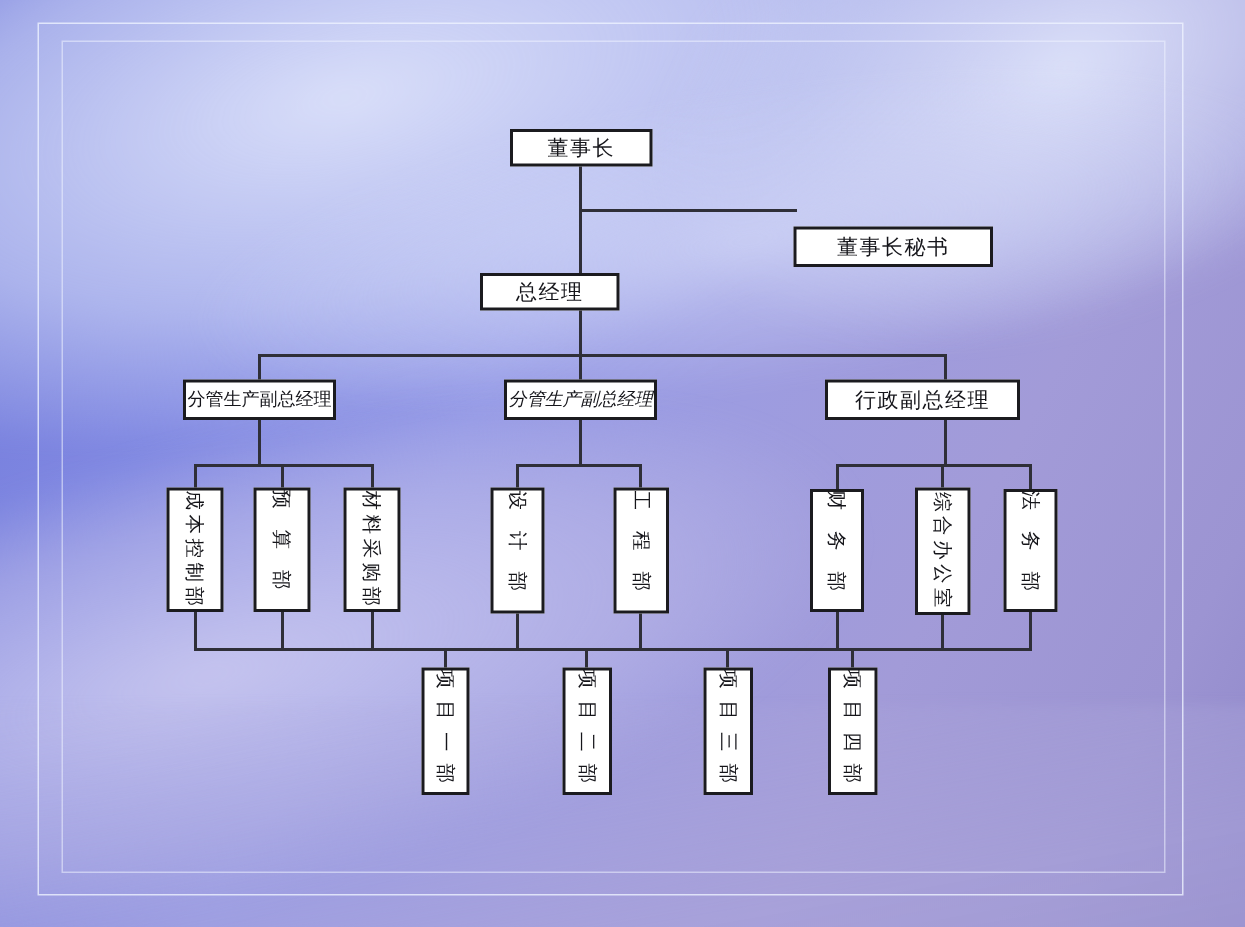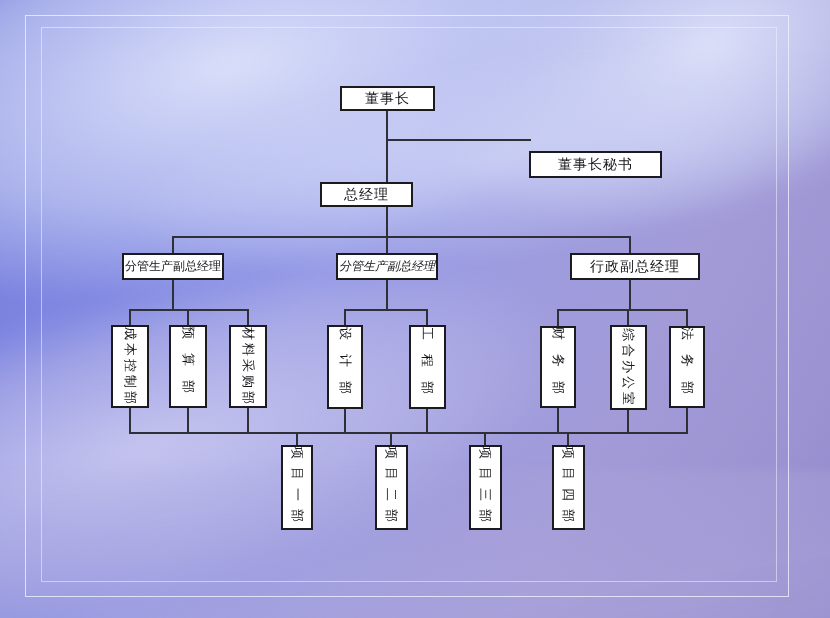--- a/index.html
+++ b/index.html
@@ -138,21 +138,21 @@
   </div>
 
   <div class="box hbox small" style="left:122px; top:253px; width:102px; height:27px;">
     <span>分管生产副总经理</span>
   </div>
 
   <div class="box hbox small" style="left:336px; top:253px; width:102px; height:27px;font-style:italic;">
     <span>分管生产副总经理</span>
   </div>
 
-  <div class="box hbox" style="left:570px; top:253px; width:130px; height:27px;">
+  <div class="box hbox" style="left:550px; top:253px; width:130px; height:27px;">
     <span>行政副总经理</span>
   </div>
 
   <div class="box vbox" style="left:111px; top:325px; width:38px; height:83px;">
     <span class="s5">成本控制部</span>
   </div>
 
   <div class="box vbox" style="left:169px; top:325px; width:38px; height:83px;">
     <span class="s3">预算部</span>
   </div>

